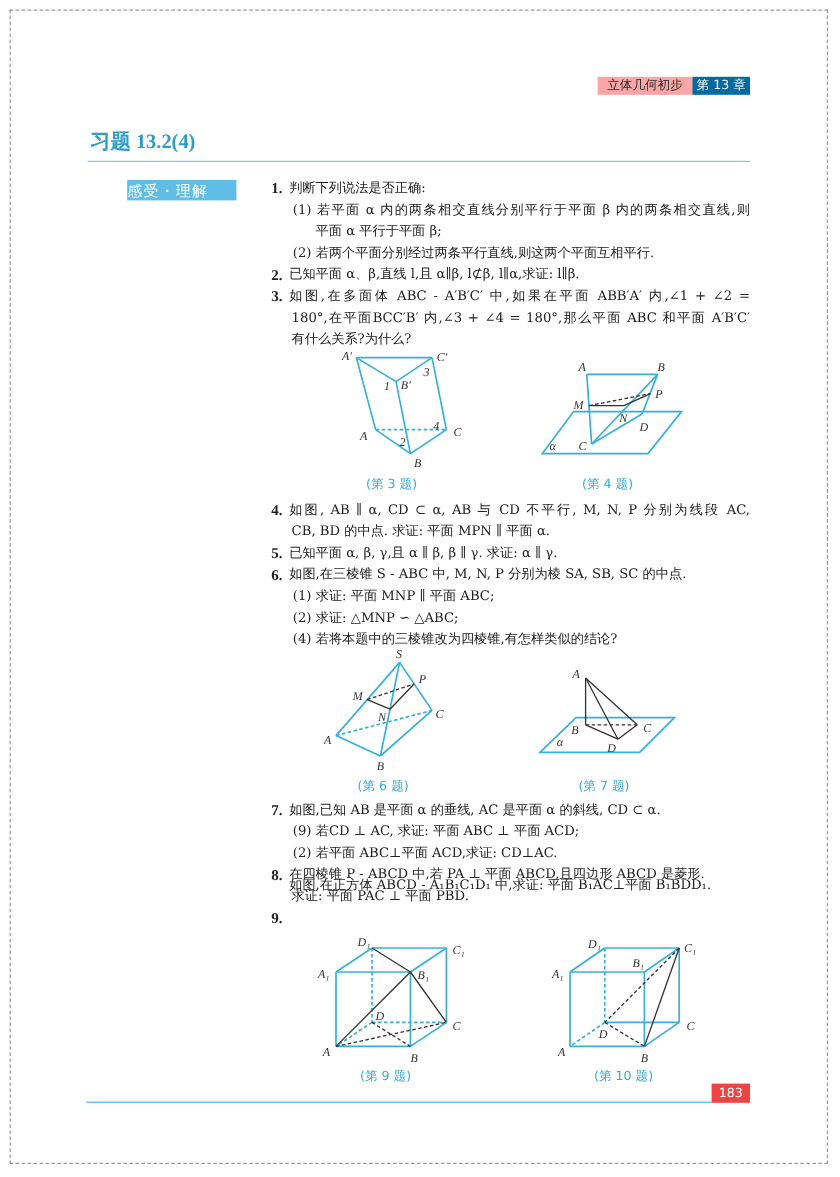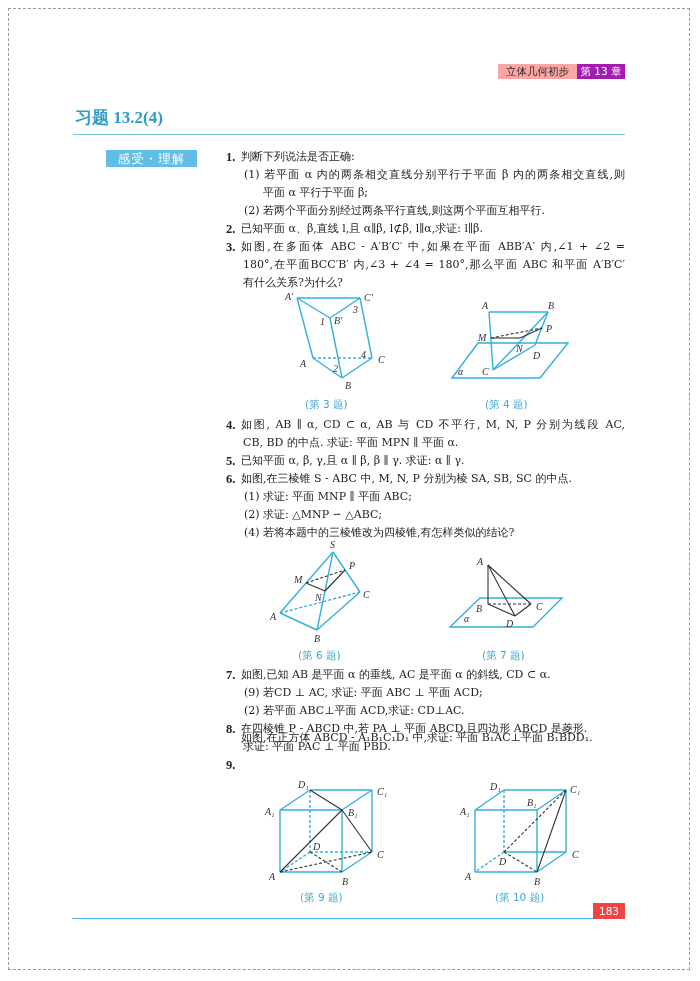--- a/index.html
+++ b/index.html
@@ -4,28 +4,28 @@
   <style>
     html, body { margin: 0; padding: 0; background: #ffffff; }
     body { width: 700px; height: 981px; position: relative; overflow: hidden;
            font-family: "DejaVu Serif", "Liberation Serif", serif; color: #222; }
     .page-border { position: absolute; left: 8px; top: 8px; width: 682px; height: 962px;
                    border: 1px dashed #9a9a9a; box-sizing: border-box; }
     .hdr-topic { position: absolute; left: 498px; top: 64px; width: 79px; height: 15px;
                  background: #fca5a5; color: #2b2b2b; font-size: 10.5px; line-height: 15px;
                  text-align: center; font-family: "DejaVu Sans", sans-serif; }
     .hdr-chapter { position: absolute; left: 577px; top: 64px; width: 48px; height: 15px;
-                   background: #a21caf; color: #fff; font-size: 10.5px; line-height: 15px;
+                   background: #0369a1; color: #fff; font-size: 10.5px; line-height: 15px;
                    text-align: center; font-family: "DejaVu Sans", sans-serif; }
     .title { position: absolute; left: 75px; top: 106px; font-size: 17px; font-weight: bold;
              color: #2e9cc8; font-family: "Liberation Serif", serif; white-space: nowrap; }
     .title-rule { position: absolute; left: 73px; top: 134px; width: 552px; height: 1px; background: #7cc9e6; }
     .section-label { position: absolute; left: 106px; top: 150px; width: 91px; height: 17px;
                      background: #5fbde6; color: #fff; font-size: 12.5px; line-height: 17px;
-                     text-align: center; font-family: "DejaVu Sans", sans-serif; letter-spacing: 1px; }
+                     text-align: left; font-family: "DejaVu Sans", sans-serif; letter-spacing: 1px; }
     .num { position: absolute; left: 226px; font-weight: bold; font-size: 12.5px; line-height: 16px;
            font-family: "Liberation Serif", serif; }
     .ln { position: absolute; font-size: 11px; line-height: 16px; white-space: nowrap; color: #222; }
     .ln.just { white-space: normal; text-align: justify; text-align-last: justify; height: 16px; overflow: hidden; }
     .caption { position: absolute; font-size: 10.5px; color: #3ca9d6; white-space: nowrap; line-height: 14px;
                font-family: "DejaVu Sans", sans-serif; }
     .footer-rule { position: absolute; left: 72px; top: 918px; width: 521px; height: 1px; background: #4ab3df; }
     .page-num { position: absolute; left: 593px; top: 903px; width: 32px; height: 16px; background: #ef4444;
                 color: #fff; font-size: 10.5px; line-height: 16px; text-align: center;
                 font-family: "DejaVu Sans", sans-serif; }

